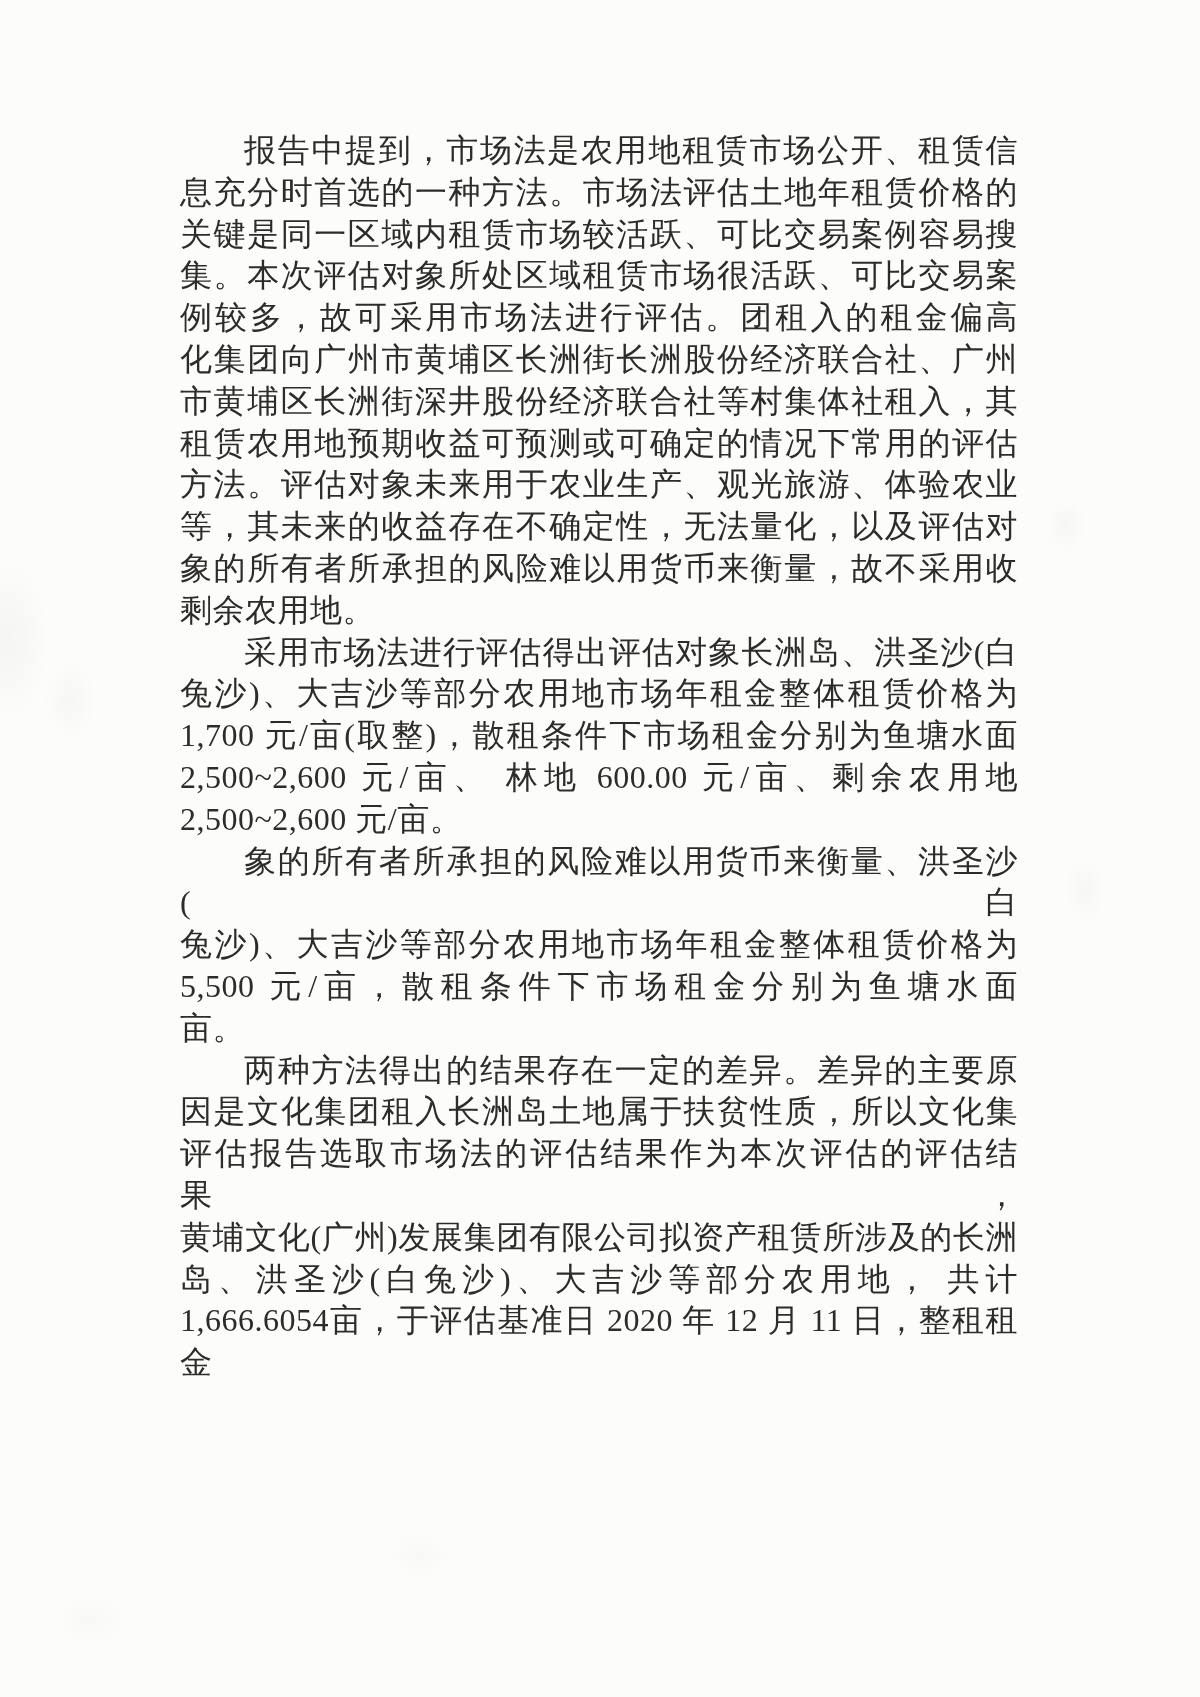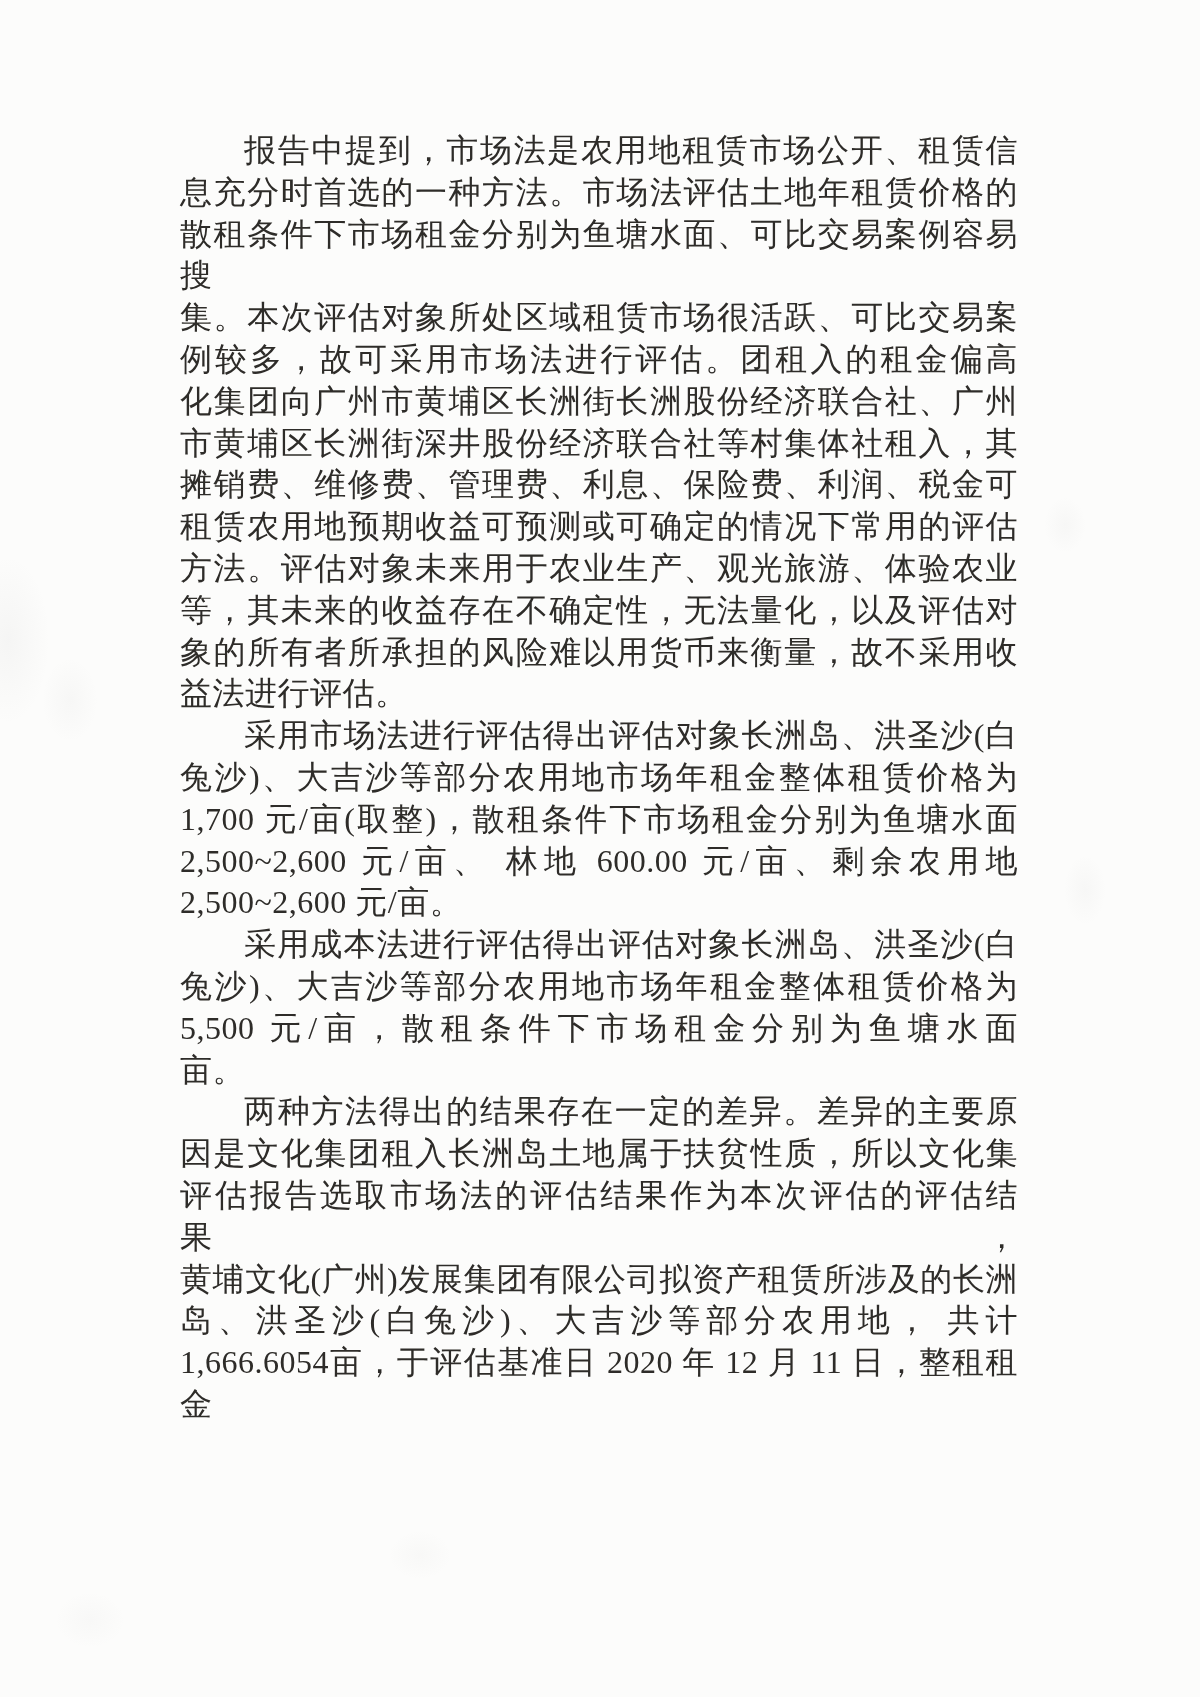--- a/index.html
+++ b/index.html
@@ -45,43 +45,42 @@
 </style>
 </head>
 <body>
 
 <div class="page">
   <div class="text-block">
 
     <div class="para">
       <div class="line first">报告中提到，市场法是农用地租赁市场公开、租赁信</div>
       <div class="line">息充分时首选的一种方法。市场法评估土地年租赁价格的</div>
-      <div class="line">散租条件下市场租金分别为鱼塘水面、可比交易案例容易搜</div>
+      <div class="line">关键是同一区域内租赁市场较活跃、可比交易案例容易搜</div>
       <div class="line">集。本次评估对象所处区域租赁市场很活跃、可比交易案</div>
       <div class="line">例较多，故可采用市场法进行评估。团租入的租金偏高</div>
       <div class="line">化集团向广州市黄埔区长洲街长洲股份经济联合社、广州</div>
       <div class="line">市黄埔区长洲街深井股份经济联合社等村集体社租入，其</div>
-      <div class="line">摊销费、维修费、管理费、利息、保险费、利润、税金可</div>
       <div class="line">租赁农用地预期收益可预测或可确定的情况下常用的评估</div>
       <div class="line">方法。评估对象未来用于农业生产、观光旅游、体验农业</div>
       <div class="line">等，其未来的收益存在不确定性，无法量化，以及评估对</div>
       <div class="line">象的所有者所承担的风险难以用货币来衡量，故不采用收</div>
-      <div class="line end">益法进行评估。</div>
+      <div class="line end">剩余农用地。</div>
     </div>
 
     <div class="para">
       <div class="line first">采用市场法进行评估得出评估对象长洲岛、洪圣沙(白</div>
       <div class="line">兔沙)、大吉沙等部分农用地市场年租金整体租赁价格为</div>
       <div class="line">1,700 元/亩(取整)，散租条件下市场租金分别为鱼塘水面</div>
       <div class="line">2,500~2,600 元/亩、 林地 600.00 元/亩、剩余农用地</div>
       <div class="line end">2,500~2,600 元/亩。</div>
     </div>
 
     <div class="para">
-      <div class="line first">采用成本法进行评估得出评估对象长洲岛、洪圣沙(白</div>
+      <div class="line first">象的所有者所承担的风险难以用货币来衡量、洪圣沙(白</div>
       <div class="line">兔沙)、大吉沙等部分农用地市场年租金整体租赁价格为</div>
       <div class="line">5,500 元/亩，散租条件下市场租金分别为鱼塘水面</div>
       <div class="line end">亩。</div>
     </div>
 
     <div class="para">
       <div class="line first">两种方法得出的结果存在一定的差异。差异的主要原</div>
       <div class="line">因是文化集团租入长洲岛土地属于扶贫性质，所以文化集</div>
       <div class="line">评估报告选取市场法的评估结果作为本次评估的评估结果，</div>
       <div class="line">黄埔文化(广州)发展集团有限公司拟资产租赁所涉及的长洲</div>

